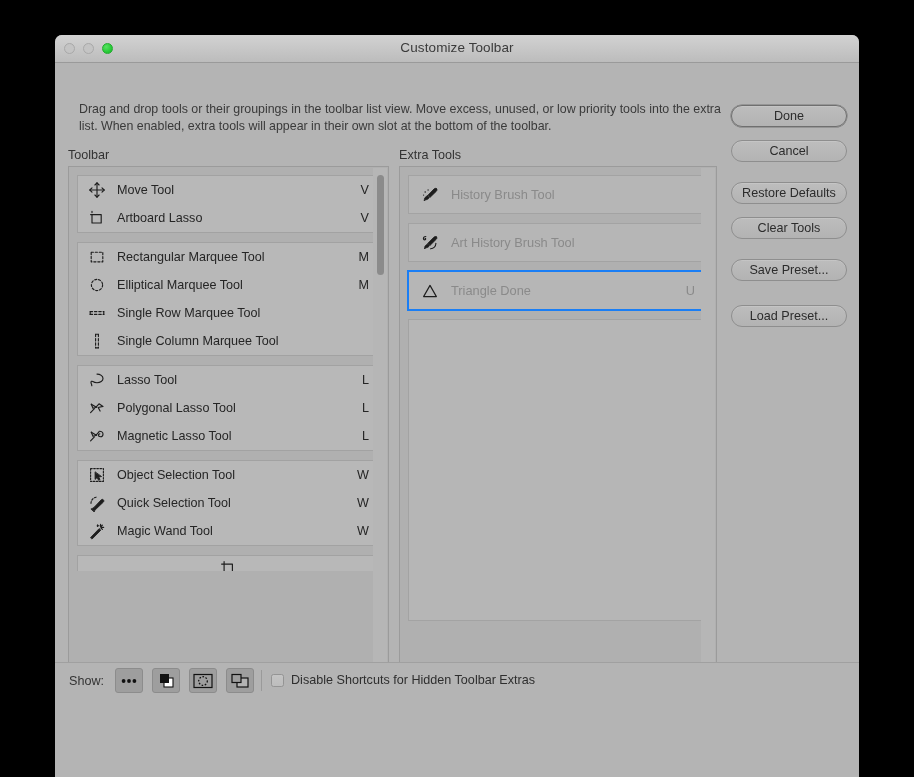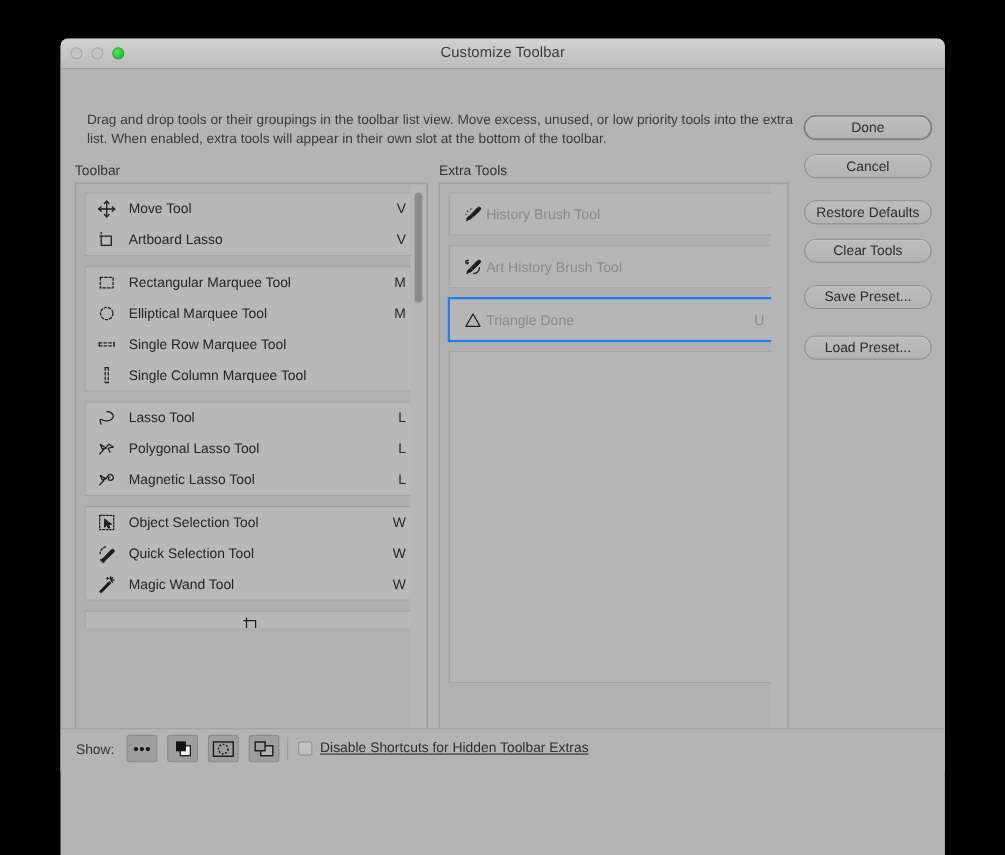--- a/index.html
+++ b/index.html
@@ -142,20 +142,21 @@
     background: #b6b6b6;
     border: 1px solid #a3a3a3;
     margin-bottom: 9px;
   }
   .extra-row .ico {
     width: 24px; height: 20px;
     display: flex; align-items: center; justify-content: center;
     flex: 0 0 24px;
   }
   .extra-row .nm {
+    margin-left: 9px;
     font-size: 12.8px;
     color: #8a8a8a;
     flex: 1 1 auto;
     white-space: nowrap;
   }
   .extra-row .sc {
     font-size: 12.8px;
     color: #8a8a8a;
   }
   .extra-row.selected {
@@ -257,21 +258,20 @@
     border-radius: 2.5px;
     background: linear-gradient(to bottom, #c4c4c4, #bdbdbd);
     border: 1px solid #949494;
     box-sizing: border-box;
   }
   #cblabel {
     margin-left: 7px;
     font-size: 12.6px;
     color: #2e2e2e;
     white-space: nowrap;
-    text-decoration: underline;
   }
 
   
   #clip-group {
     position: relative;
     height: 16px;
     overflow: hidden;
     background: #b8b8b8;
     border: 1px solid #a2a2a2;
     border-bottom: none;

